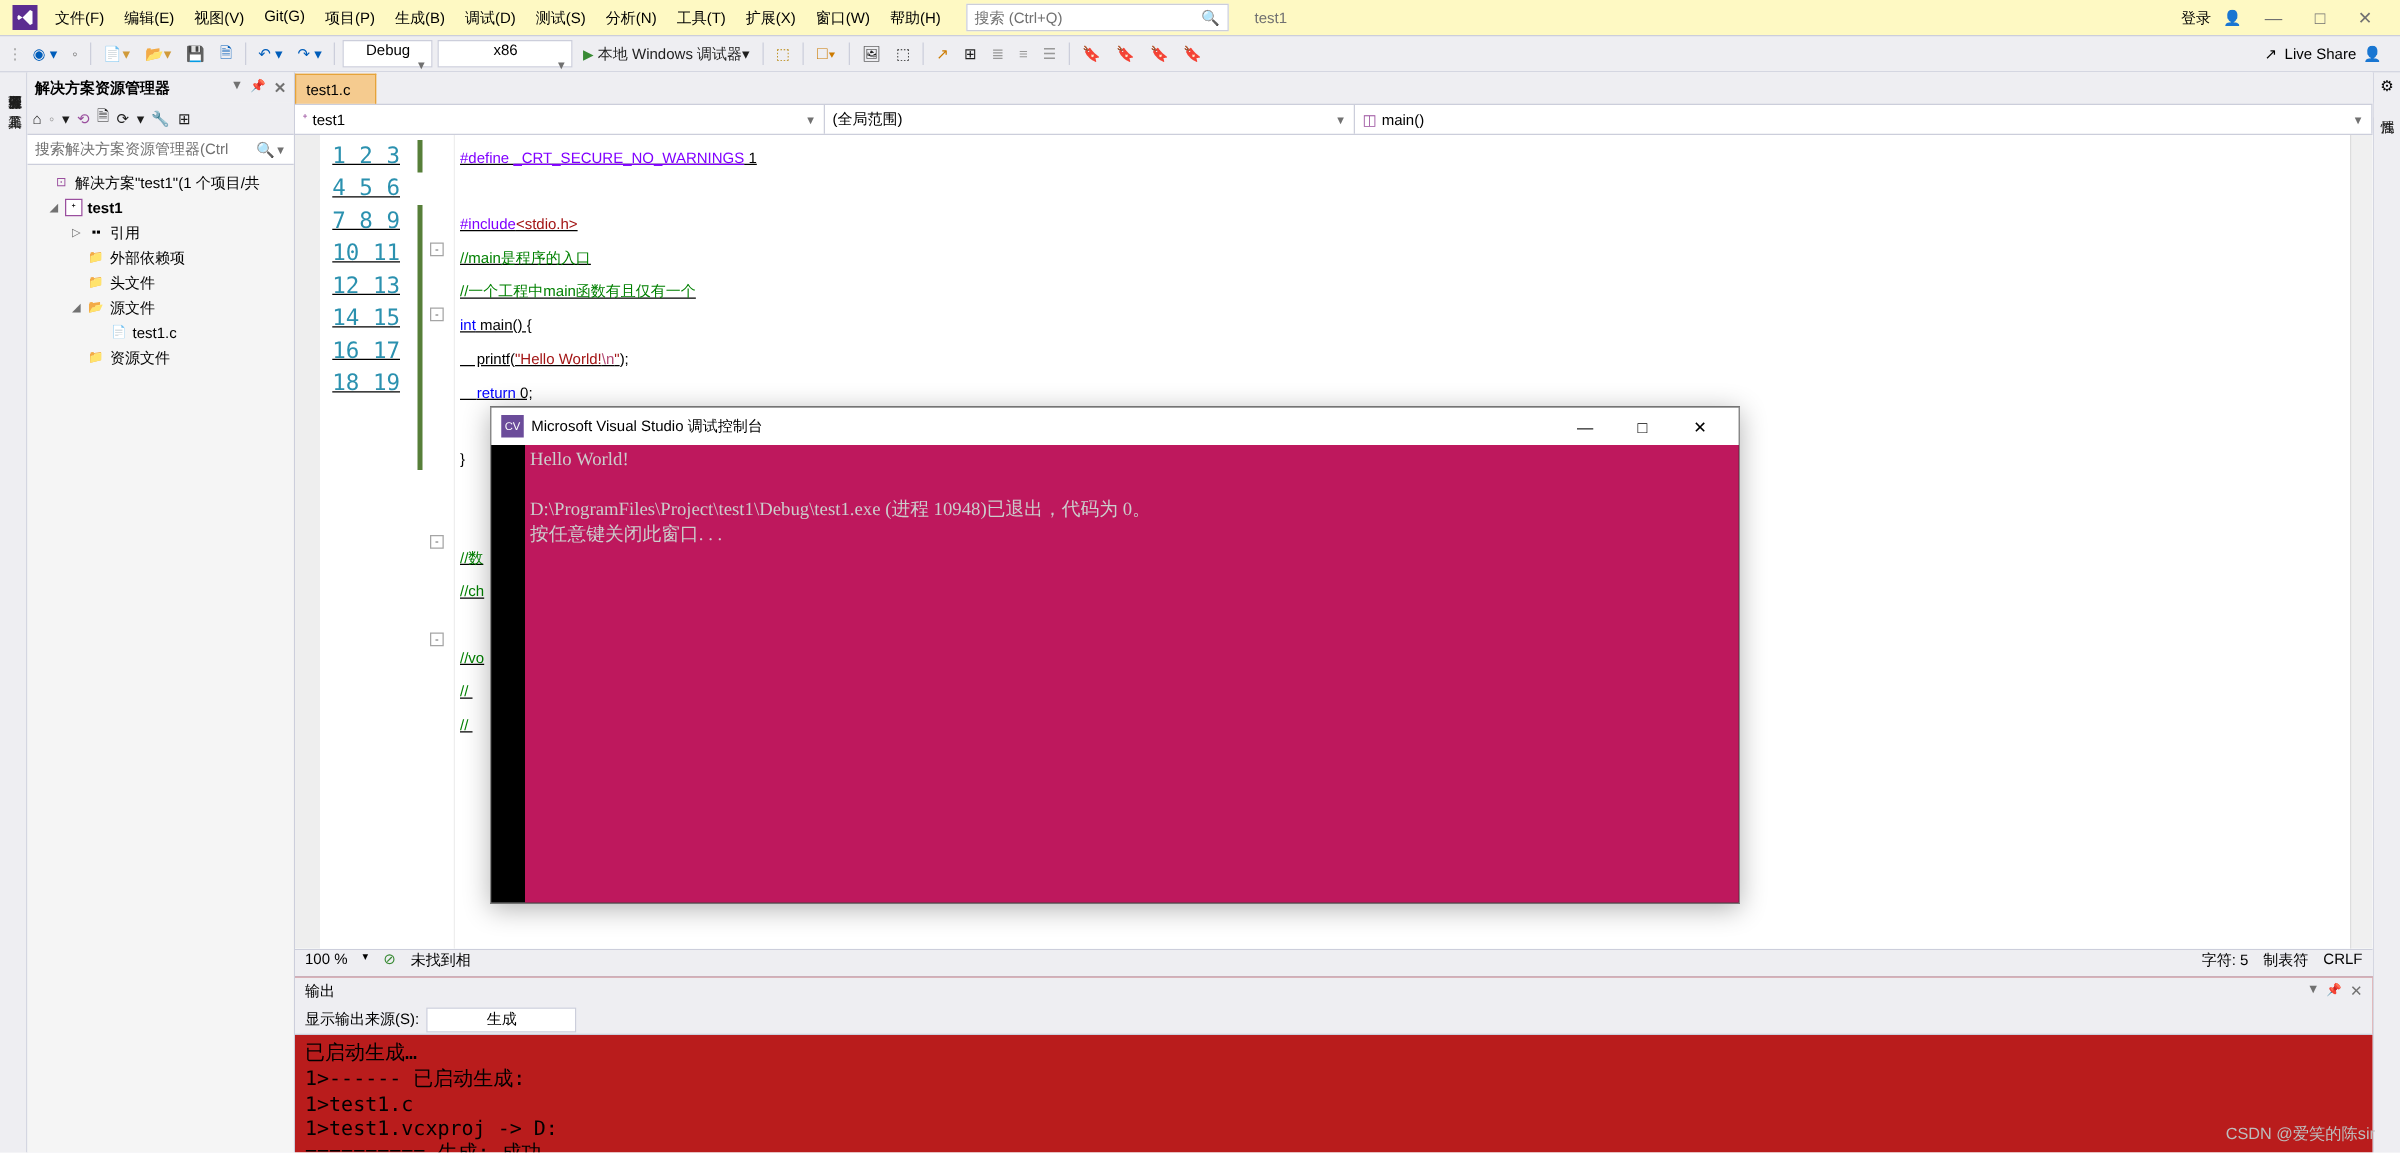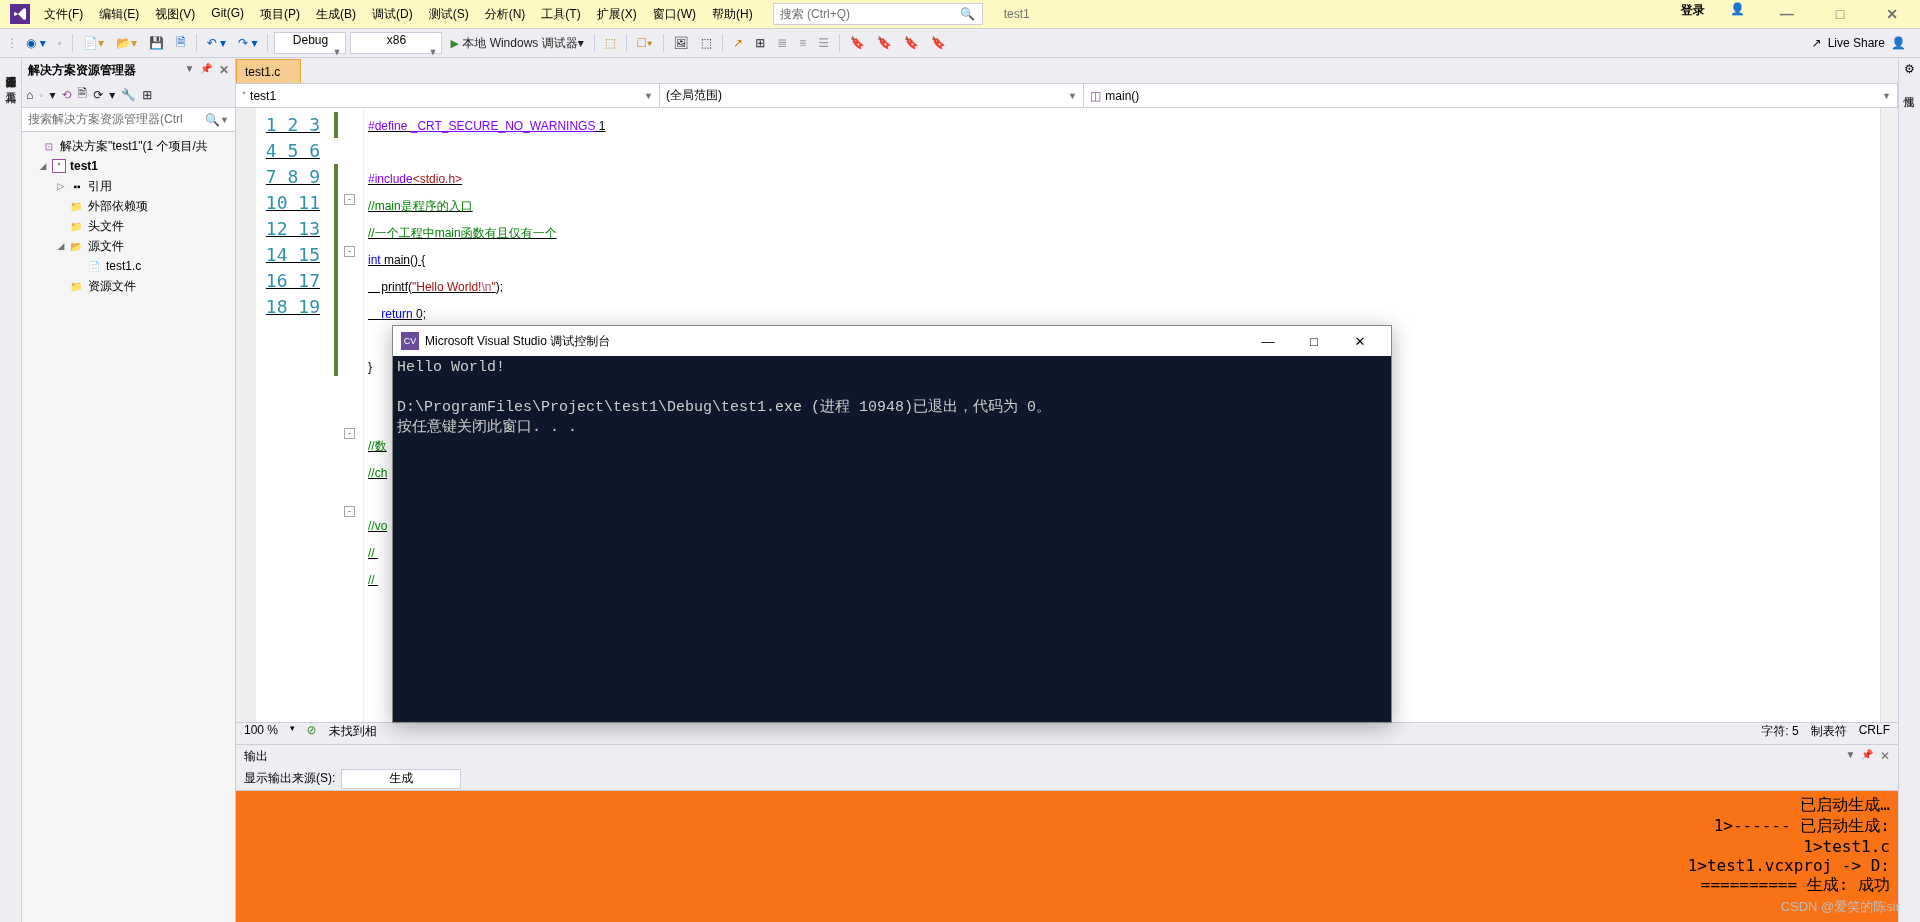--- a/index.html
+++ b/index.html
@@ -4,21 +4,21 @@
 <style>
 * { margin:0; padding:0; box-sizing:border-box; font-family:"Microsoft YaHei",Segoe UI,Arial,sans-serif; font-size:12px; }
 body { width:1920px; height:922px; background:#eeeef2; overflow:hidden; position:relative; }
 .menubar { height:28px; background:#fef9c3; display:flex; align-items:center; padding:0 4px; }
 .vs-logo { width:20px; height:20px; background:#5c2d91; margin:0 6px; display:flex; align-items:center; justify-content:center; }
 .menu-items { display:flex; }
 .menu-items span { padding:4px 8px; cursor:default; }
 .search-box { margin-left:12px; width:210px; height:22px; border:1px solid #cccedb; background:#fff; display:flex; align-items:center; padding:0 6px; color:#717171; }
 .search-box .mag { margin-left:auto; }
 .proj-name { margin-left:10px; color:#717171; padding:2px 10px; border:1px solid transparent; }
-.right-menu { margin-left:auto; display:flex; gap:26px; padding-right:10px;font-weight:bold; }
+.right-menu { margin-left:auto; display:flex; align-items:center; gap:10px; padding-right:10px; }
 .win-btn { padding:4px 8px; color:#717171; font-size:14px; }
 .toolbar { height:30px; background:#eeeef2; border-top:1px solid #cccedb; border-bottom:1px solid #cccedb; display:flex; align-items:center; padding:0 6px; gap:4px; }
 .tb-btn { padding:2px 4px; display:flex; align-items:center; color:#1e1e1e; }
 .tb-sep { width:1px; height:18px; background:#cccedb; margin:0 2px; }
 .combo { height:22px; border:1px solid #cccedb; background:#fff; display:flex; align-items:center; padding:0 4px;flex-direction:column; }
 .combo .arr { margin-left:auto; font-size:9px; color:#717171; }
 .play { color:#388a34; font-size:11px; }
 .live-share { margin-left:auto; display:flex; align-items:center; gap:6px; padding-right:8px; }
 .body-area { display:flex; height:calc(100% - 58px); }
 .left-strip { width:22px; background:#eeeef2; border-right:1px solid #cccedb; display:flex; flex-direction:column; align-items:center; padding-top:4px; gap:4px; }
@@ -40,33 +40,33 @@
 .nav-combo .arr { margin-left:auto; font-size:9px; color:#717171; }
 .code-wrap { flex:1; display:flex; overflow:hidden; position:relative; background:#fff;text-decoration:underline; }
 .gutter { width:78px; background:#fff; text-align:right; padding:4px 14px 4px 0; font-family:Consolas,monospace; font-size:18px; color:#2b91af; line-height:26px; }
 .margin-strip { width:30px; background:#fff; border-right:1px solid #eee; position:relative; }
 .green-bar { position:absolute; left:0; width:4px; background:#577f39; }
 .fold { position:absolute; left:10px; width:11px; height:11px; border:1px solid #a5a5a5; background:#fff; font-size:9px; line-height:9px; text-align:center; color:#555; }
 .code { flex:1; font-family:Consolas,"Courier New",monospace; font-size:19px; line-height:26px; padding:4px 0 4px 4px; white-space:pre; color:#000; }
 .kw { color:#0000ff; } .mac { color:#8000ff; } .str { color:#a31515; } .esc { color:#b24a73; } .cmt { color:#008000; } .num { color:#000; }
 .status-row { height:22px; border-top:1px solid #cccedb; background:#eeeef2; display:flex; align-items:flex-start; padding:0 8px; font-size:11px; gap:12px; }
 .status-row .ok { color:#388a34; }
-.output-panel { height:178px; border-top:1px solid #cccedb; background:#f97316; display:flex; flex-direction:column;text-align:right; }
+.output-panel { height:141px; border-top:1px solid #cccedb; background:#b91c1c; display:flex; flex-direction:column; }
 .out-title { height:22px; background:#eeeef2; display:flex; align-items:center; padding:0 8px; font-size:11px; }
 .out-title .icons { margin-left:auto; display:flex; gap:6px; color:#717171; }
 .out-tb { height:24px; background:#eeeef2; border-bottom:1px solid #cccedb; display:flex; align-items:center; padding:0 8px; gap:6px; font-size:11px; }
 .out-body { flex:1; font-family:Consolas,monospace; font-size:16px; padding:4px 8px; white-space:pre; overflow:hidden; }
 .right-strip { width:22px; background:#eeeef2; border-left:1px solid #cccedb; }
 .right-strip .vtab { background:#eeeef2; }
 .console-win { position:absolute; left:392px; top:325px; width:1000px; height:398px; background:#000; border:1px solid #888; box-shadow:0 4px 20px rgba(0,0,0,.3); display:flex; flex-direction:column; z-index:100; }
 .console-title { height:30px; background:#fff; display:flex; align-items:center; padding:0 8px; font-size:12px; color:#000; }
 .console-title .ci { width:18px; height:18px; background:#6b4c9a; margin-right:6px; display:flex; align-items:center; justify-content:center; color:#fff; font-size:9px; }
 .console-title .wbtns { margin-left:auto; display:flex; }
 .console-title .wbtns span { width:46px; text-align:center; font-size:13px; }
-.console-body { flex:1; background:#0f172a; color:#ccc; font-family:Liberation Mono, monospace; font-size:15px; line-height:20px; padding:2px 4px; white-space:pre; }
+.console-body { flex:1; background:#be185d; color:#ccc; font-family:Liberation Serif, serif; font-size:15px; line-height:20px; padding:2px 4px; white-space:pre;margin-left:27px; }
 .watermark { position:absolute; right:20px; bottom:6px; color:#bdbdbd; font-size:13px; z-index:200; font-family:Arial;margin-left:20px; }
 .pin { font-size:10px; }
 </style>
 </head>
 <body>
 
 <div class="menubar">
   <div class="vs-logo">
       <svg width="14" height="14" viewBox="0 0 14 14">
         <path d="M11 1 L5 7 L2 5 L1 6 L1 8 L2 9 L5 7 L11 13 L13 12 L13 2 Z" fill="#fff"></path>
@@ -111,21 +111,21 @@
   <span class="tb-btn" style="color:#005dba">💾</span>
   <span class="tb-btn" style="color:#005dba">🗎</span>
   <span class="tb-sep"></span>
   <span class="tb-btn" style="color:#005dba">↶ ▾</span>
   <span class="tb-btn" style="color:#005dba">↷ ▾</span>
   <span class="tb-sep"></span>
   <div class="combo" style="width:72px">
       <span>Debug</span>
       <span class="arr">▼</span>
     </div>
-  <div class="combo" style="width:92px">
+  <div class="combo" style="width:108px">
       <span>x86</span>
       <span class="arr">▼</span>
     </div>
   <span class="tb-btn"><span class="play">▶</span>&nbsp;<span>本地 Windows 调试器</span> ▾</span>
   <span class="tb-sep"></span>
   <span class="tb-btn" style="color:#b8860b">⬚</span>
   <span class="tb-sep"></span>
   <span class="tb-btn" style="color:#cc7a00">🞎▾</span>
   <span class="tb-sep"></span>
   <span class="tb-btn">🖼</span>

